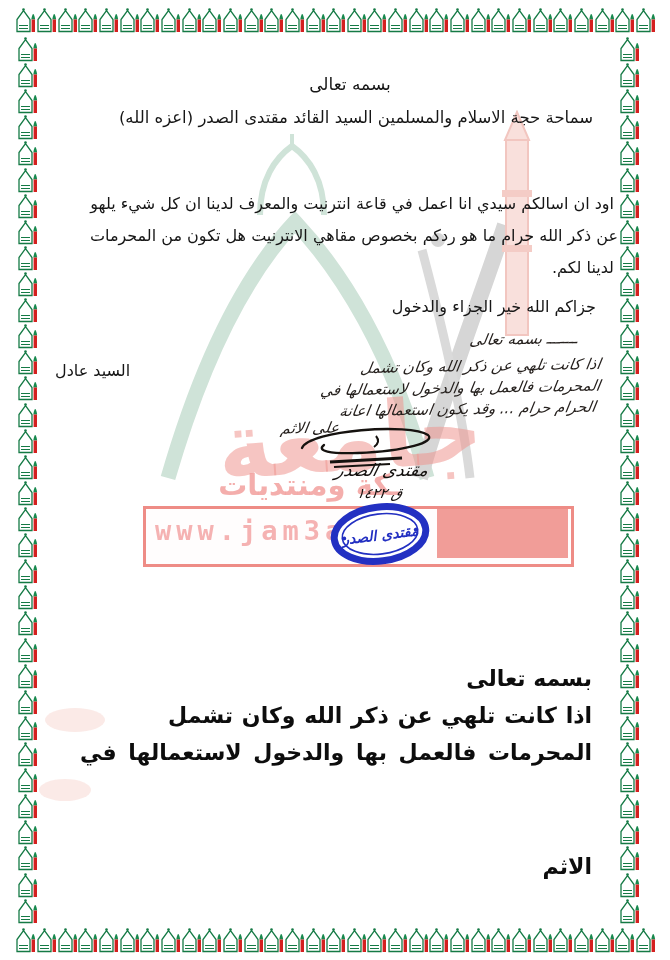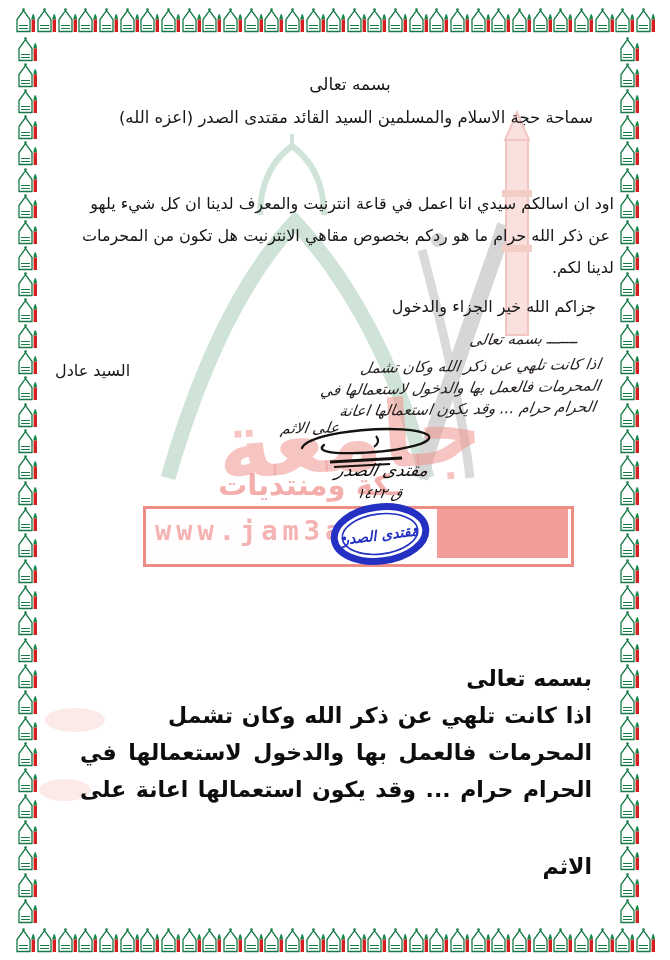--- a/index.html
+++ b/index.html
@@ -58,21 +58,21 @@
     <ellipse cx="40" cy="40" rx="30" ry="12" fill="#f8d8d4" opacity="0.55"></ellipse>
     <ellipse cx="30" cy="110" rx="26" ry="11" fill="#f8d8d4" opacity="0.55"></ellipse>
   </svg>
 
   <div class="abs typed typed-center" style="left:295px;top:74px;width:110px;font-size:17px;">بسمه تعالى</div>
 
   <div class="abs typed" style="right:77px;top:108px;font-size:16.5px;">سماحة حجة الاسلام والمسلمين السيد القائد مقتدى الصدر (اعزه الله)</div>
 
 
   <div class="abs typed" style="right:56px;top:194px;">اود ان اسالكم سيدي انا اعمل في قاعة انترنيت والمعرف لدينا ان كل شيء يلهو</div>
-  <div class="abs typed" style="right:60px;top:226px;margin-left:27px;">عن ذكر الله حرام ما هو ردكم بخصوص مقاهي الانترنيت هل تكون من المحرمات</div>
+  <div class="abs typed" style="right:52px;top:226px;margin-left:27px;">عن ذكر الله حرام ما هو ردكم بخصوص مقاهي الانترنيت هل تكون من المحرمات</div>
   <div class="abs typed" style="right:56px;top:258px;">لدينا لكم.</div>
 
   <div class="abs typed" style="right:74px;top:297px;">جزاكم الله خير الجزاء والدخول</div>
 
   <div class="abs typed" style="left:55px;top:342px;margin-top:19px;">السيد عادل</div>
 
   <div class="abs hand" style="right:92px;top:330px;">ـــــــ بسمه تعالى</div>
   <div class="abs hand" style="right:70px;top:357px;">اذا كانت تلهي عن ذكر الله وكان تشمل</div>
   <div class="abs hand" style="right:70px;top:379px;">المحرمات فالعمل بها والدخول لاستعمالها في</div>
   <div class="abs hand" style="right:75px;top:400px;">الحرام حرام ... وقد يكون استعمالها اعانة</div>
@@ -92,21 +92,20 @@
     <ellipse cx="50" cy="31" rx="46" ry="27" fill="#ffffff" stroke="#2330c2" stroke-width="7"></ellipse>
     <ellipse cx="50" cy="31" rx="38" ry="20" fill="none" stroke="#2330c2" stroke-width="1.6"></ellipse>
     <text x="50" y="37" font-size="14" font-weight="bold" font-style="italic" text-anchor="middle" fill="#2330c2">مقتدى الصدر</text>
     <circle cx="14" cy="31" r="2" fill="#2330c2"></circle>
     <circle cx="86" cy="31" r="2" fill="#2330c2"></circle>
   </svg>
 
   <div class="abs bold-line" style="right:78px;top:666px;">بسمه تعالى</div>
   <div class="abs bold-just" style="right:78px;top:703px;width:424px;">اذا كانت تلهي عن ذكر الله وكان تشمل</div>
   <div class="abs bold-just" style="right:78px;top:740px;width:512px;">المحرمات فالعمل بها والدخول لاستعمالها في</div>
-  <div class="abs bold-just" style="right:78px;top:777px;width:512px;">الحرام حرام ... وقد يكون استعمالها اعانة على</div>
   <div class="abs bold-line" style="right:78px;top:814px;margin-top:40px;">الاثم</div>
 
   <div id="border-top" class="abs border-strip" style="left:16px;top:7px;width:640px;height:26px;">
       <svg width="20" height="26" viewBox="0 0 20 26">
     <path d="M1,24.5 L1,12.5 L7.5,3.5 L14,12.5 L14,24.5 Z" fill="#ffffff" stroke="#157a45" stroke-width="1.3"></path>
     <line x1="3" y1="18.5" x2="12" y2="18.5" stroke="#157a45" stroke-width="1"></line>
     <line x1="3" y1="21.5" x2="12" y2="21.5" stroke="#157a45" stroke-width="1"></line>
     <circle cx="7.5" cy="2.5" r="1.3" fill="#157a45"></circle>
     <path d="M15.3,12.5 Q17.2,1.5 19.2,12.5 Z" fill="#18894e"></path>
     <rect x="15.6" y="12.5" width="3.4" height="12.5" fill="#d42020"></rect>

